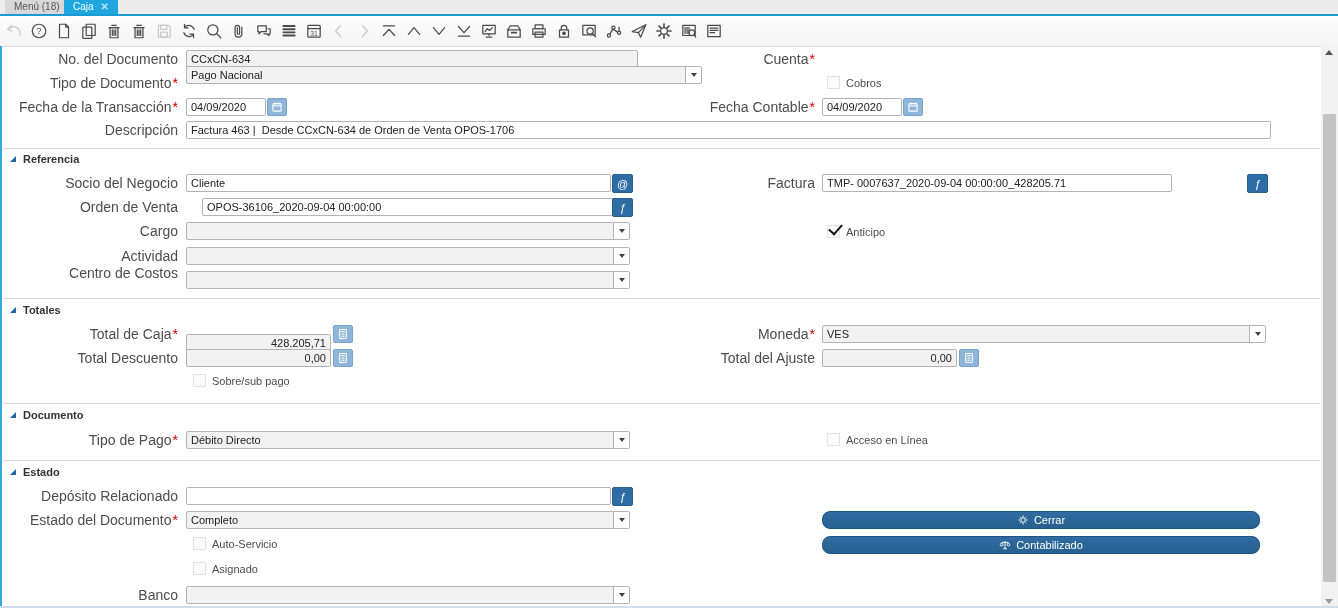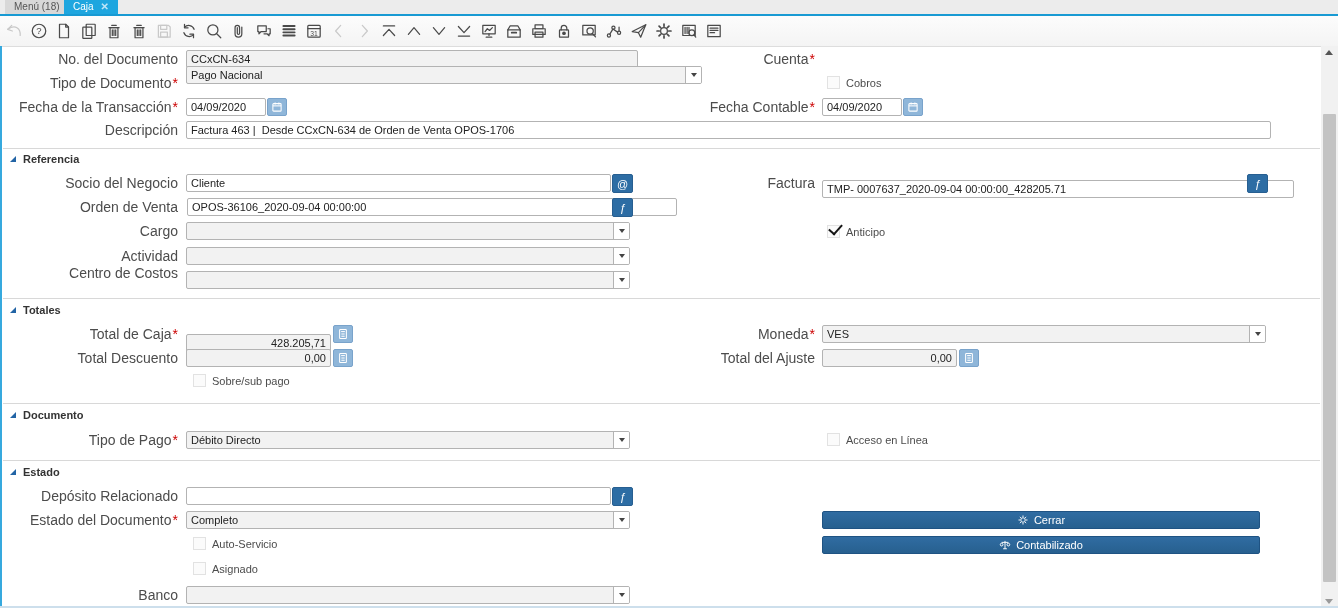--- a/index.html
+++ b/index.html
@@ -50,21 +50,21 @@
   .fbtn{position:absolute;width:21px;height:19px;background:#2d6da4;border:1px solid #275f91;border-radius:2px;color:#fff;display:flex;align-items:center;justify-content:center;font-size:11px;font-style:italic;box-sizing:border-box;}
   .cbtn{position:absolute;width:20px;height:18px;background:#8fb6d9;border:1px solid #79a3cb;border-radius:2px;display:flex;align-items:center;justify-content:center;box-sizing:border-box;color:#fff;}
   .cbtn svg{width:12px;height:12px;}
 
   
   .checkbox{position:absolute;width:13px;height:13px;background:#fbfbfb;border:1px solid #e2e2e2;box-sizing:border-box;}
   .checkbox.checked::after{content:"";position:absolute;left:1px;top:-2px;width:11px;height:6px;border-left:2.5px solid #151515;border-bottom:2.5px solid #151515;transform:rotate(-48deg);}
   .cblabel{position:absolute;font-size:11px;color:#4c4c4c;height:14px;line-height:14px;white-space:nowrap;}
 
   
-  .bigbtn{position:absolute;left:822px;width:438px;height:18px;background:linear-gradient(#306ca2,#27608f);border:1px solid #1f5383;border-radius:2px;color:#fff;font-size:11px;display:flex;align-items:center;justify-content:center;gap:5px;box-sizing:border-box;cursor:default;}
+  .bigbtn{position:absolute;left:822px;width:438px;height:18px;background:linear-gradient(#306ca2,#27608f);border:1px solid #1f5383;border-radius:8px;color:#fff;font-size:11px;display:flex;align-items:center;justify-content:center;gap:5px;box-sizing:border-box;cursor:default;}
   .bigbtn svg{width:12px;height:12px;}
 
   
   .scrollbar{position:absolute;top:46px;right:0;width:17px;bottom:0;background:#f1f1f1;}
   .sb-up{position:absolute;top:4px;left:4px;width:0;height:0;border-bottom:5px solid #555;border-left:4.5px solid transparent;border-right:4.5px solid transparent;}
   .sb-thumb{position:absolute;top:68px;left:2px;width:13px;height:468px;background:#c3c3c3;border-radius:1px;}
   .sb-down{position:absolute;bottom:4px;left:4px;width:0;height:0;border-top:5px solid #9a9a9a;border-left:4.5px solid transparent;border-right:4.5px solid transparent;}
 </style>
 </head>
 <body>
@@ -334,27 +334,27 @@
     <span class="sectitle">Referencia</span>
   </div>
 
   <div class="lbl lc link" style="top:174px"><span class="txt">Socio del Negocio</span></div>
   <input class="inp" style="top: 174px; left: 186px; width: 425px;" value="Cliente">
   <span class="fbtn" style="top:174px;left:612px;font-style:normal">
       <span>@</span>
     </span>
 
   <div class="lbl rc link" style="top:174px"><span class="txt">Factura</span></div>
-  <input class="inp" style="top: 180px; left: 822px; width: 472px;" value="TMP- 0007637_2020-09-04 00:00:00_428205.71">
+  <input class="inp" style="top: 174px; left: 822px; width: 350px;" value="TMP- 0007637_2020-09-04 00:00:00_428205.71">
   <span class="fbtn" style="top:174px;left:1247px">
       <span>ƒ</span>
     </span>
 
   <div class="lbl lc link" style="top:198px"><span class="txt">Orden de Venta</span></div>
-  <input class="inp" style="top: 198px; left: 187px; width: 490px;" value="OPOS-36106_2020-09-04 00:00:00">
+  <input class="inp" style="top: 198px; left: 202px; width: 425px;" value="OPOS-36106_2020-09-04 00:00:00">
   <span class="fbtn" style="top:198px;left:612px">
       <span>ƒ</span>
     </span>
 
   <div class="lbl lc link" style="top:222px"><span class="txt">Cargo</span></div>
   <div class="select" style="top:222px;left:186px;width:444px">
     <span class="val"></span>
     <span class="btn">
         <span class="arr"></span>
       </span>

